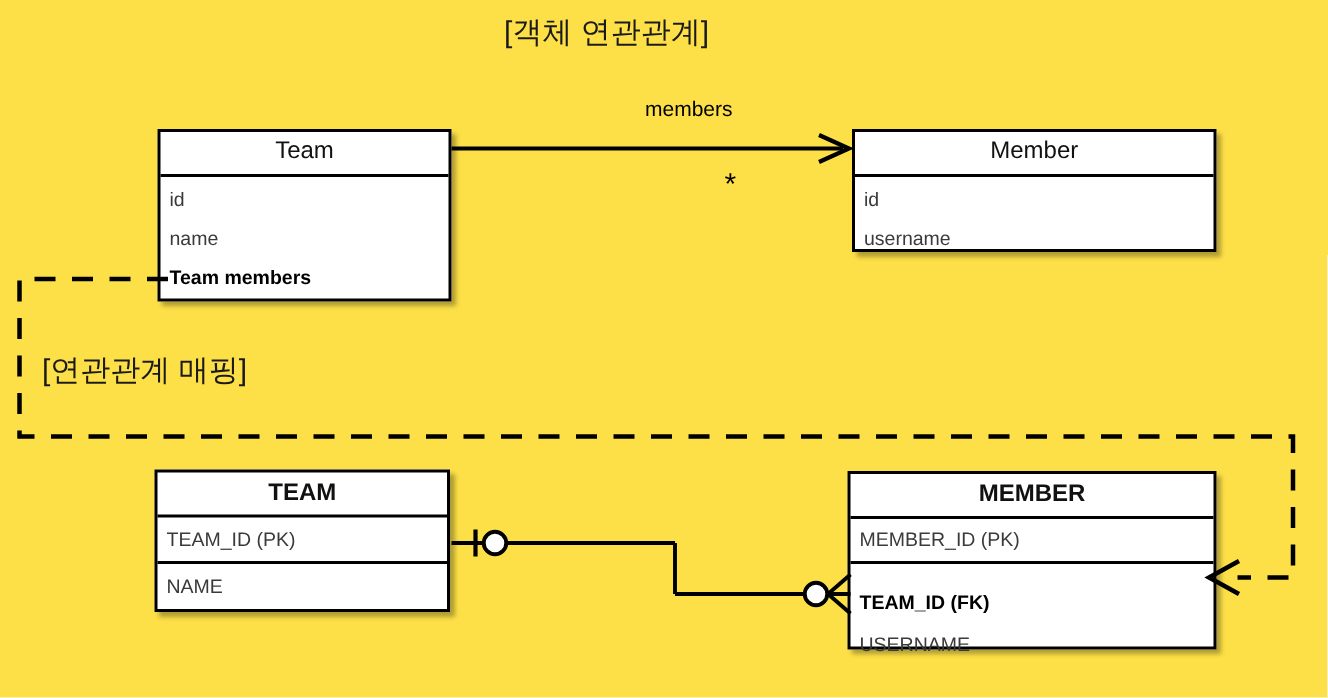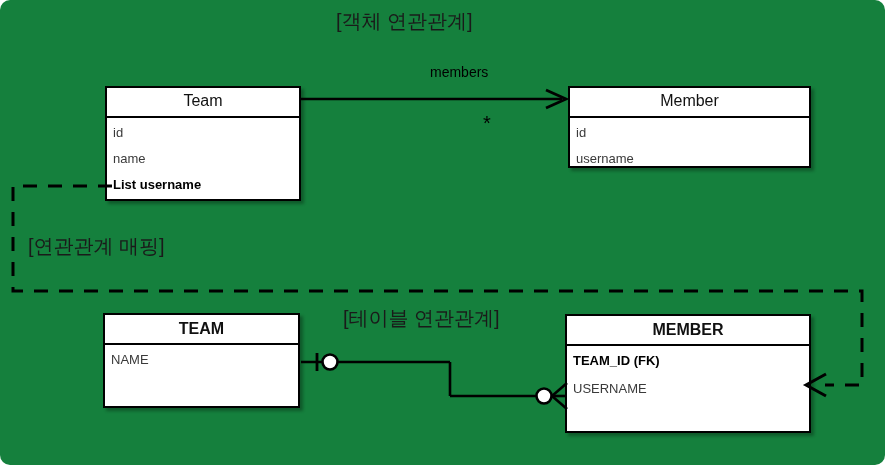--- a/index.html
+++ b/index.html
@@ -8,23 +8,22 @@
     background: #ffffff;
   }
   body {
     font-family: "Liberation Sans", "DejaVu Sans", sans-serif;
     color: #000000;
   }
   #canvas {
     position: relative;
     width: 885px;
     height: 465px;
-    background: #15803d;
+    background: #fde047;
     overflow: hidden;
-    border-radius: 10px;
   }
   .abs { position: absolute; }
 
   
   .diagram-title {
     font-size: 20px;
     color: #1a1a1a;
     white-space: nowrap;
     letter-spacing: 0px;
   }
@@ -95,48 +94,49 @@
 
 <div id="canvas">
 
   <div class="abs diagram-title" style="left:336px; top:8px;">[객체 연관관계]</div>
 
   <div class="uml-box" style="left:105px; top:86px; width:196px; height:115px;">
     <div class="uml-header" style="height:30px; line-height:26px;">Team</div>
     <div class="uml-body" style="padding-top:2px;">
       <div class="uml-row">id</div>
       <div class="uml-row">name</div>
-      <div class="uml-row emph">List username</div>
+      <div class="uml-row emph">Team members</div>
     </div>
   </div>
 
   <div class="uml-box" style="left:568px; top:86px; width:243px; height:82px;">
     <div class="uml-header" style="height:30px; line-height:26px;">Member</div>
     <div class="uml-body" style="padding-top:2px;">
       <div class="uml-row">id</div>
       <div class="uml-row">username</div>
     </div>
   </div>
 
   <div class="abs edge-label" style="left:430px; top:64px;">members</div>
 
   <div class="abs mult-label" style="left:483px; top:112px;">*</div>
 
   <div class="abs diagram-title" style="left:28px; top:233px;">[연관관계 매핑]</div>
 
-  <div class="abs diagram-title" style="left:343px; top:305px;">[테이블 연관관계]</div>
 
   <div class="uml-box" style="left:103px; top:313px; width:197px; height:95px;">
     <div class="uml-header bold" style="height:30px; line-height:27px;">TEAM</div>
+    <div class="uml-row cell" style="height:31px; line-height:29px;">TEAM_ID (PK)</div>
     <div class="uml-row cell last" style="height:30px; line-height:29px;">NAME</div>
   </div>
 
   <div class="uml-box" style="left:565px; top:314px; width:246px; height:119px;">
     <div class="uml-header bold" style="height:30px; line-height:27px;">MEMBER</div>
-    <div class="cell last" style="padding-left:6px; padding-top:1px;">
+    <div class="uml-row cell" style="height:30px; line-height:28px;">MEMBER_ID (PK)</div>
+    <div class="cell last" style="padding-left:6px; padding-top:12px;">
       <div class="uml-row emph" style="line-height:28px;">TEAM_ID (FK)</div>
       <div class="uml-row" style="line-height:27px;">USERNAME</div>
     </div>
   </div>
 
   <svg class="overlay" viewBox="0 0 885 465">
 
     <g>
       <line x1="301" y1="99" x2="562" y2="99" stroke="#000000" stroke-width="2.6"></line>
       <polyline points="546,90 566,99 546,108" fill="none" stroke="#000000" stroke-width="2.8" stroke-linecap="butt" stroke-linejoin="miter"></polyline>

